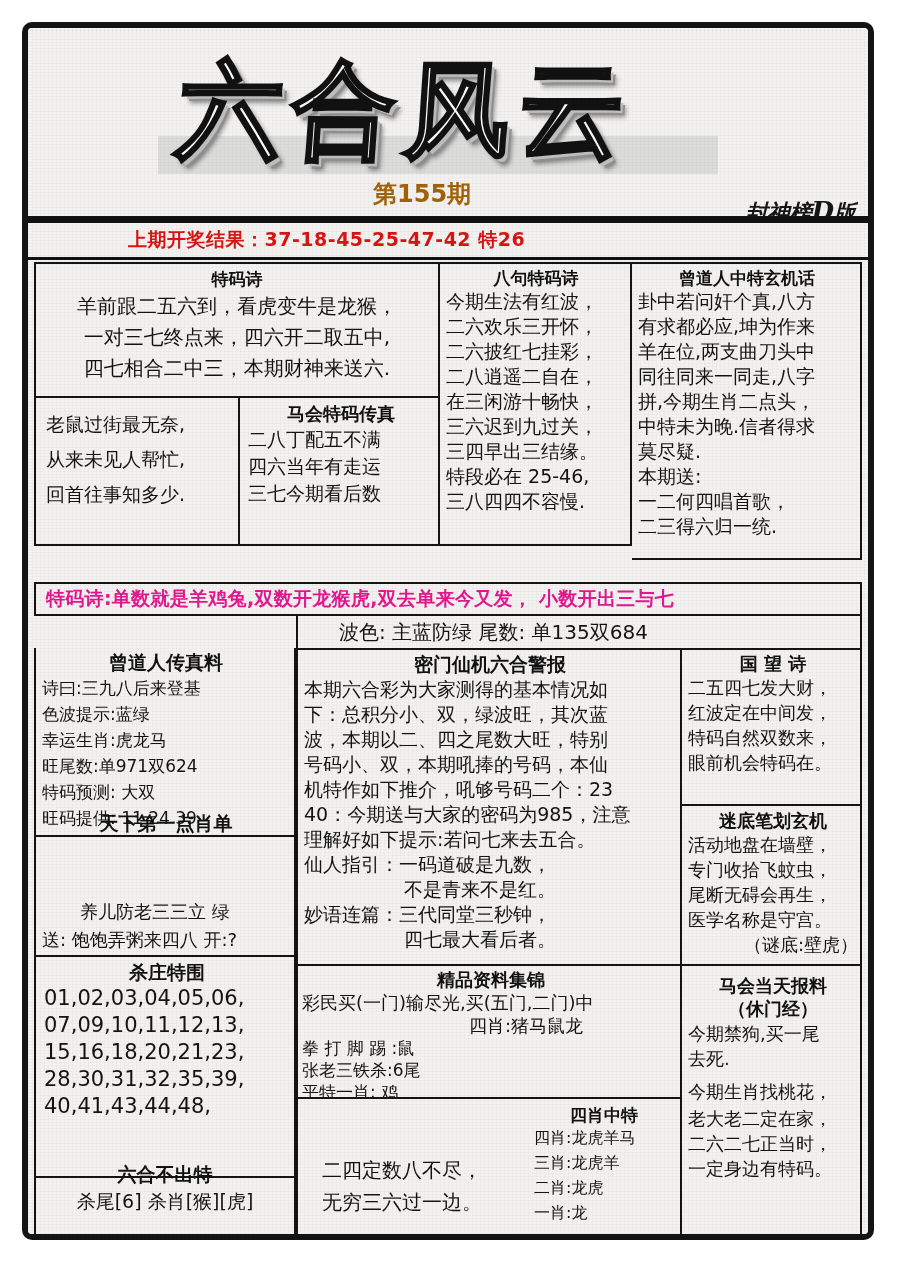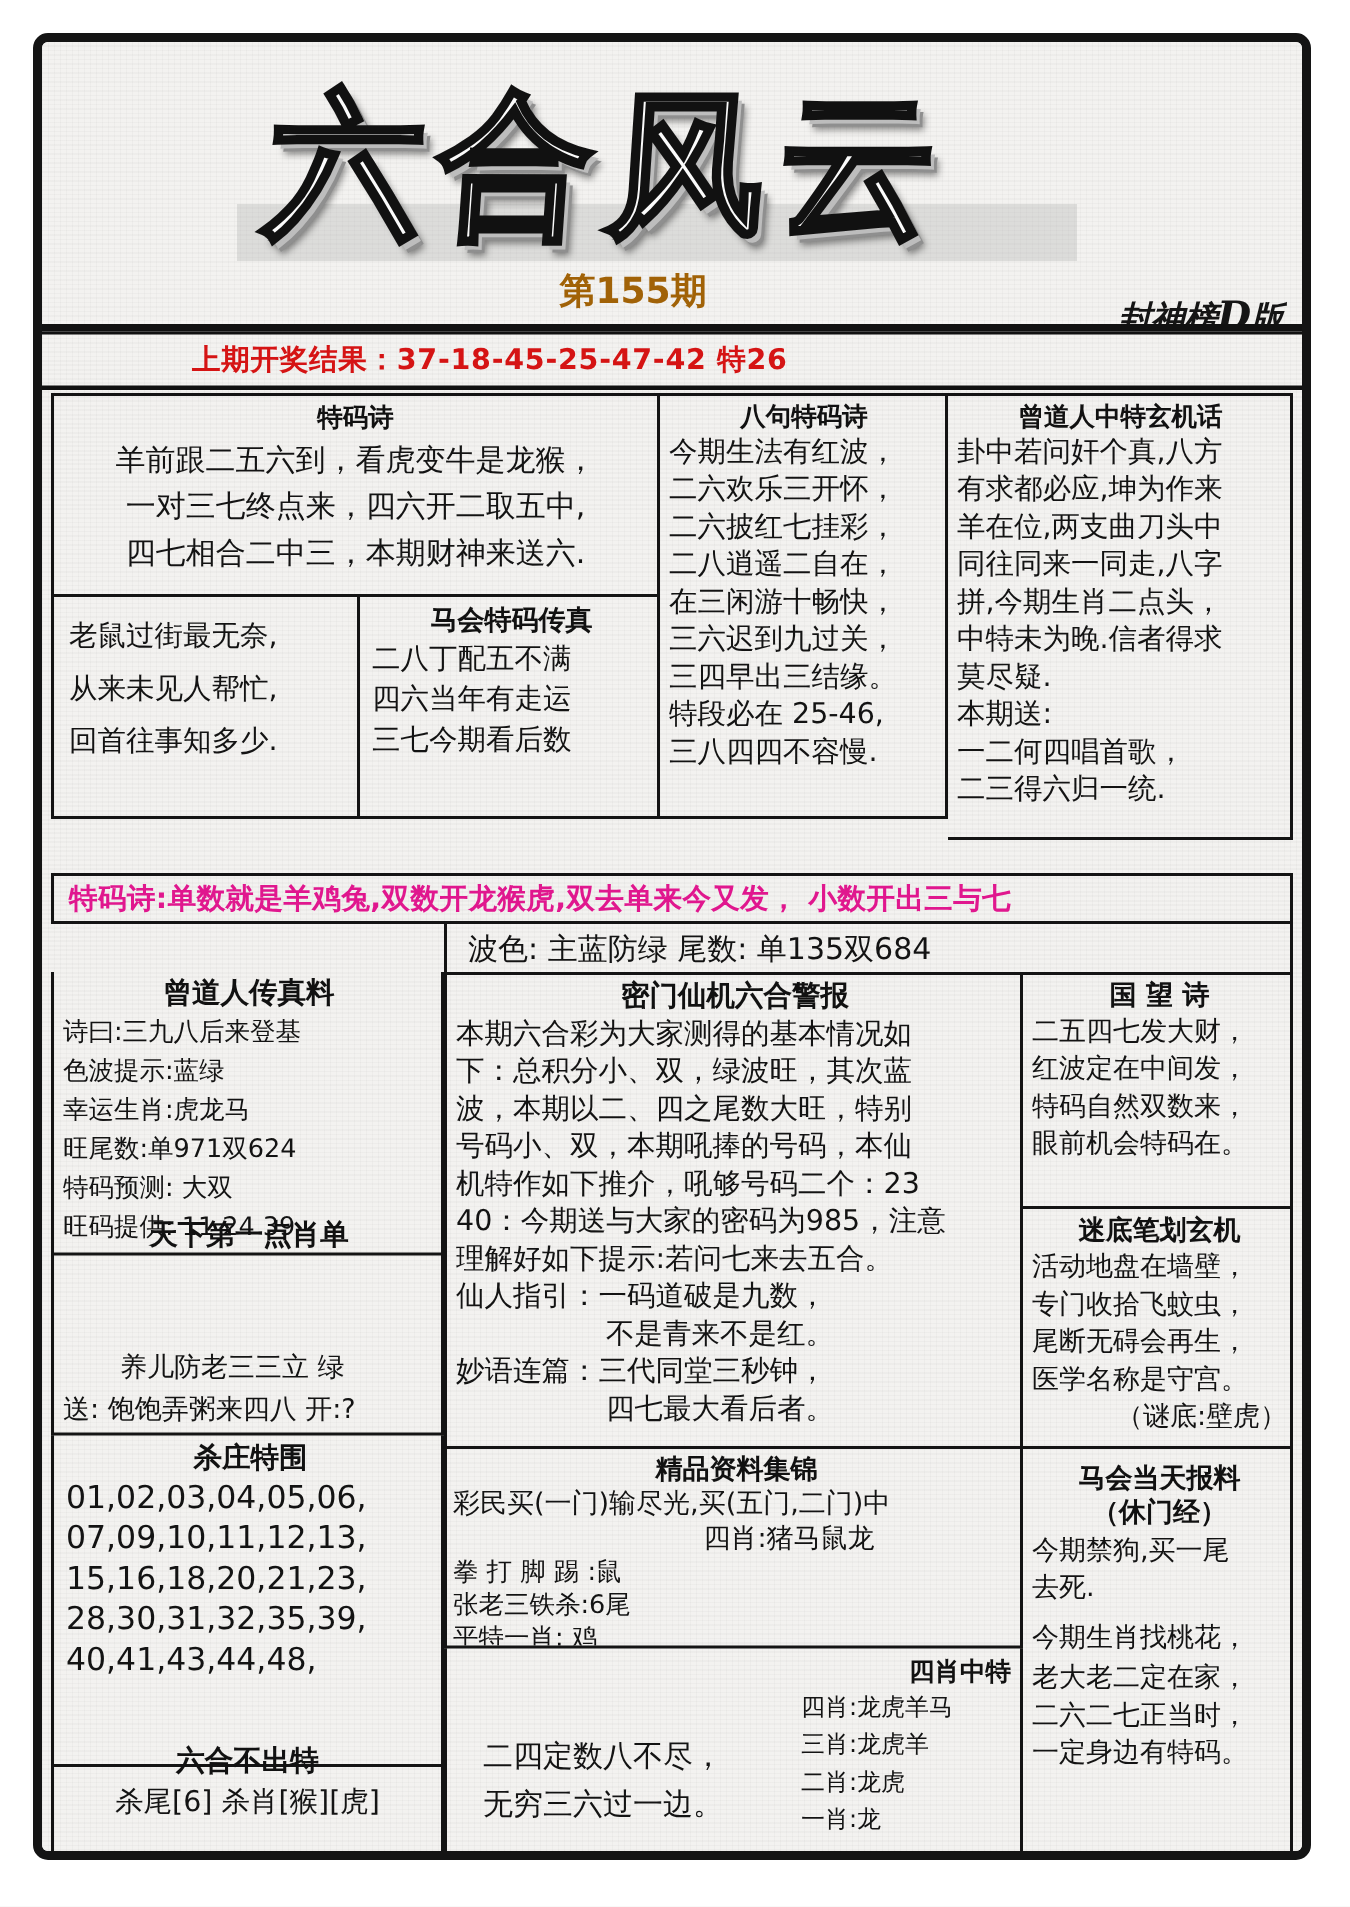--- a/index.html
+++ b/index.html
@@ -165,21 +165,21 @@
       <div class="ln f19">本期送:</div>
       <div class="ln f19">一二何四唱首歌，</div>
       <div class="ln f19">二三得六归一统.</div>
     </div>
 
     <div class="pinkbar" style="left:6px;top:554px;width:828px;height:34px;">
       <span>特码诗:单数就是羊鸡兔,双数开龙猴虎,双去单来今又发， 小数开出三与七</span>
     </div>
 
     <div class="cell bx" style="left:268px;top:588px;width:566px;height:34px;border-top:none;display:flex;align-items:center;">
-      <div class="ln f20" style="padding-left:14px;">波色:  主蓝防绿 尾数:    单135双684</div>
+      <div class="ln f20" style="padding-left:41px;">波色:  主蓝防绿 尾数:    单135双684</div>
     </div>
 
     <div class="cell bx" style="left:6px;top:620px;width:262px;height:189px;border-top:none;padding:2px 4px 0 6px;">
       <div class="hd f19">曾道人传真料</div>
       <div class="ln f17" style="margin-top:2px;">诗曰:三九八后来登基</div>
       <div class="ln f17" style="margin-top:4px;">色波提示:蓝绿</div>
       <div class="ln f17" style="margin-top:4px;">幸运生肖:虎龙马</div>
       <div class="ln f17" style="margin-top:4px;">旺尾数:单971双624</div>
       <div class="ln f17" style="margin-top:4px;">特码预测: 大双</div>
       <div class="ln f17" style="margin-top:4px;">旺码提供: 11 24 39</div>
@@ -236,21 +236,21 @@
       <div class="ln f17">张老三铁杀:6尾</div>
       <div class="ln f17">平特一肖: 鸡</div>
     </div>
 
     <div class="cell bx" style="left:268px;top:1071px;width:386px;height:147px;border-top:none;padding:0;">
       <div class="ln f20" style="margin-top:58px;padding-left:24px;">二四定数八不尽，</div>
       <div class="ln f20" style="margin-top:6px;padding-left:24px;">无穷三六过一边。</div>
     </div>
 
     <div class="cell" style="left:500px;top:1076px;width:160px;height:142px;padding:0 0 0 6px;">
-      <div class="hd f17" style="text-align:right;padding-right:14px;">四肖中特</div>
+      <div class="hd f17" style="padding-right:14px;">四肖中特</div>
       <div class="ln f16" style="margin-top:2px;">四肖:龙虎羊马</div>
       <div class="ln f16" style="margin-top:5px;">三肖:龙虎羊</div>
       <div class="ln f16" style="margin-top:5px;">二肖:龙虎</div>
       <div class="ln f16" style="margin-top:5px;">一肖:龙</div>
     </div>
 
     <div class="cell bx" style="left:654px;top:622px;width:180px;height:156px;border-top:none;border-left:none;padding:2px 2px 0 6px;">
       <div class="hd f18">国 望 诗</div>
       <div class="ln f18" style="margin-top:1px;">二五四七发大财，</div>
       <div class="ln f18" style="margin-top:2px;">红波定在中间发，</div>

